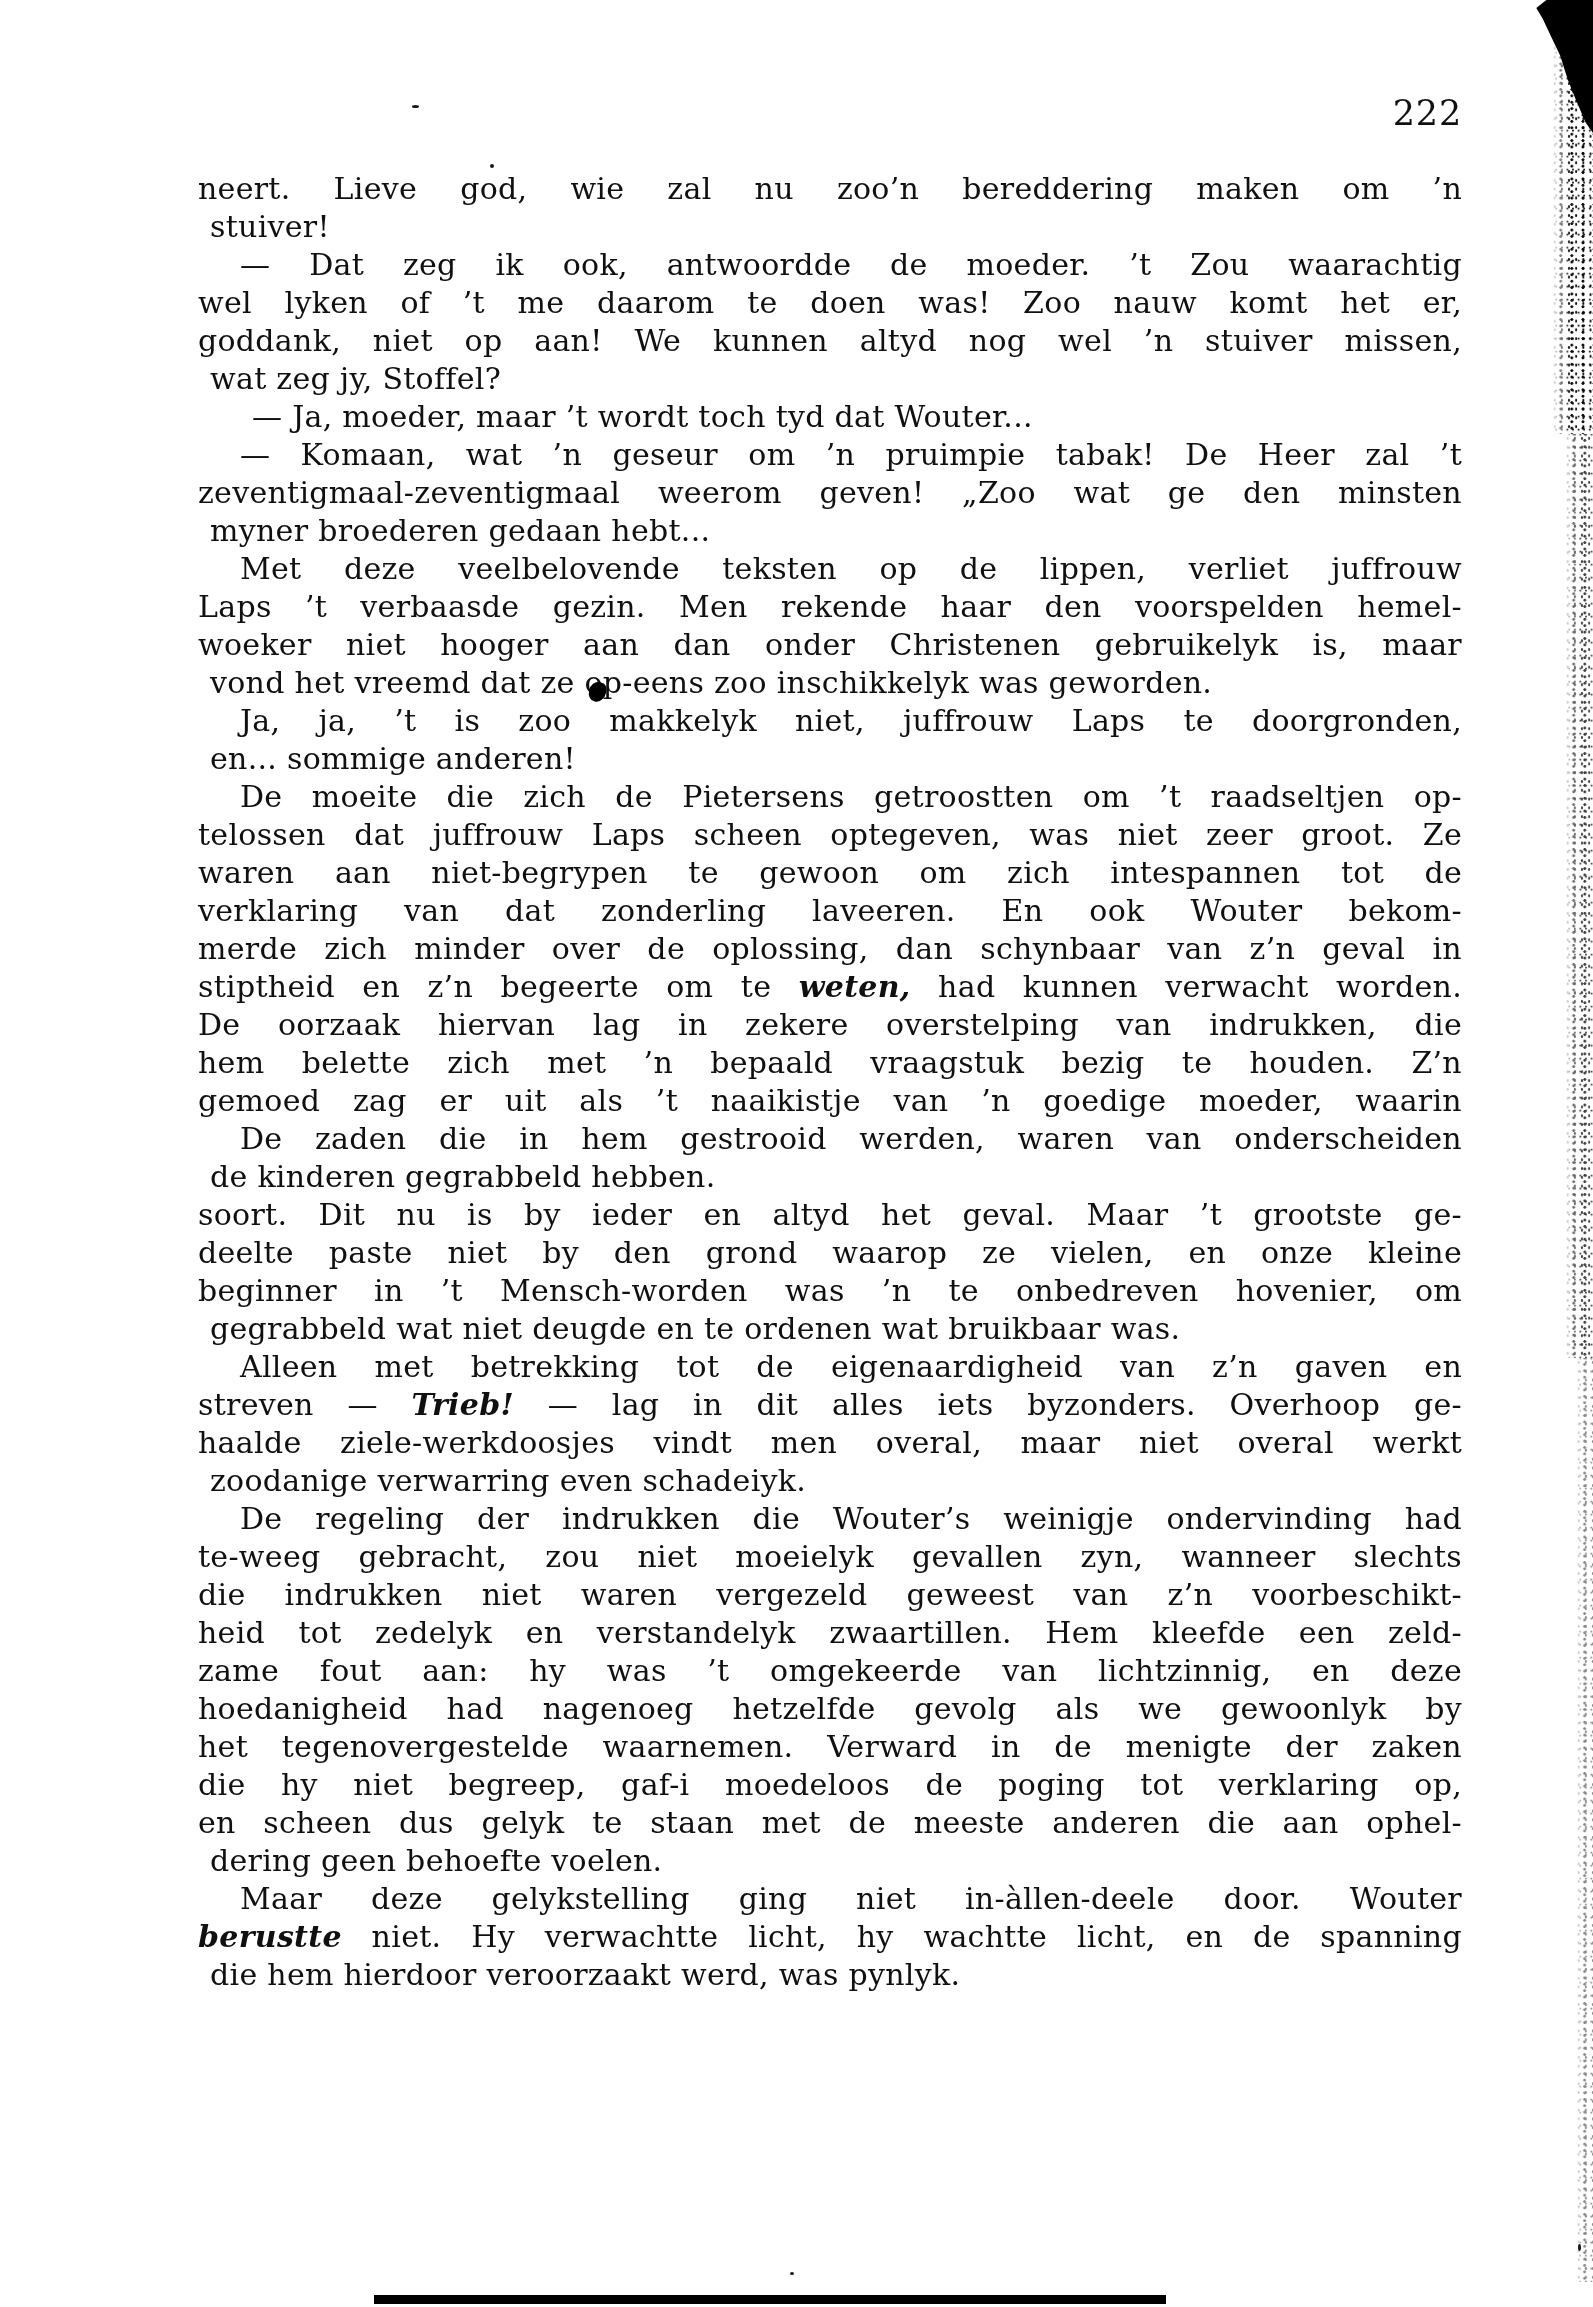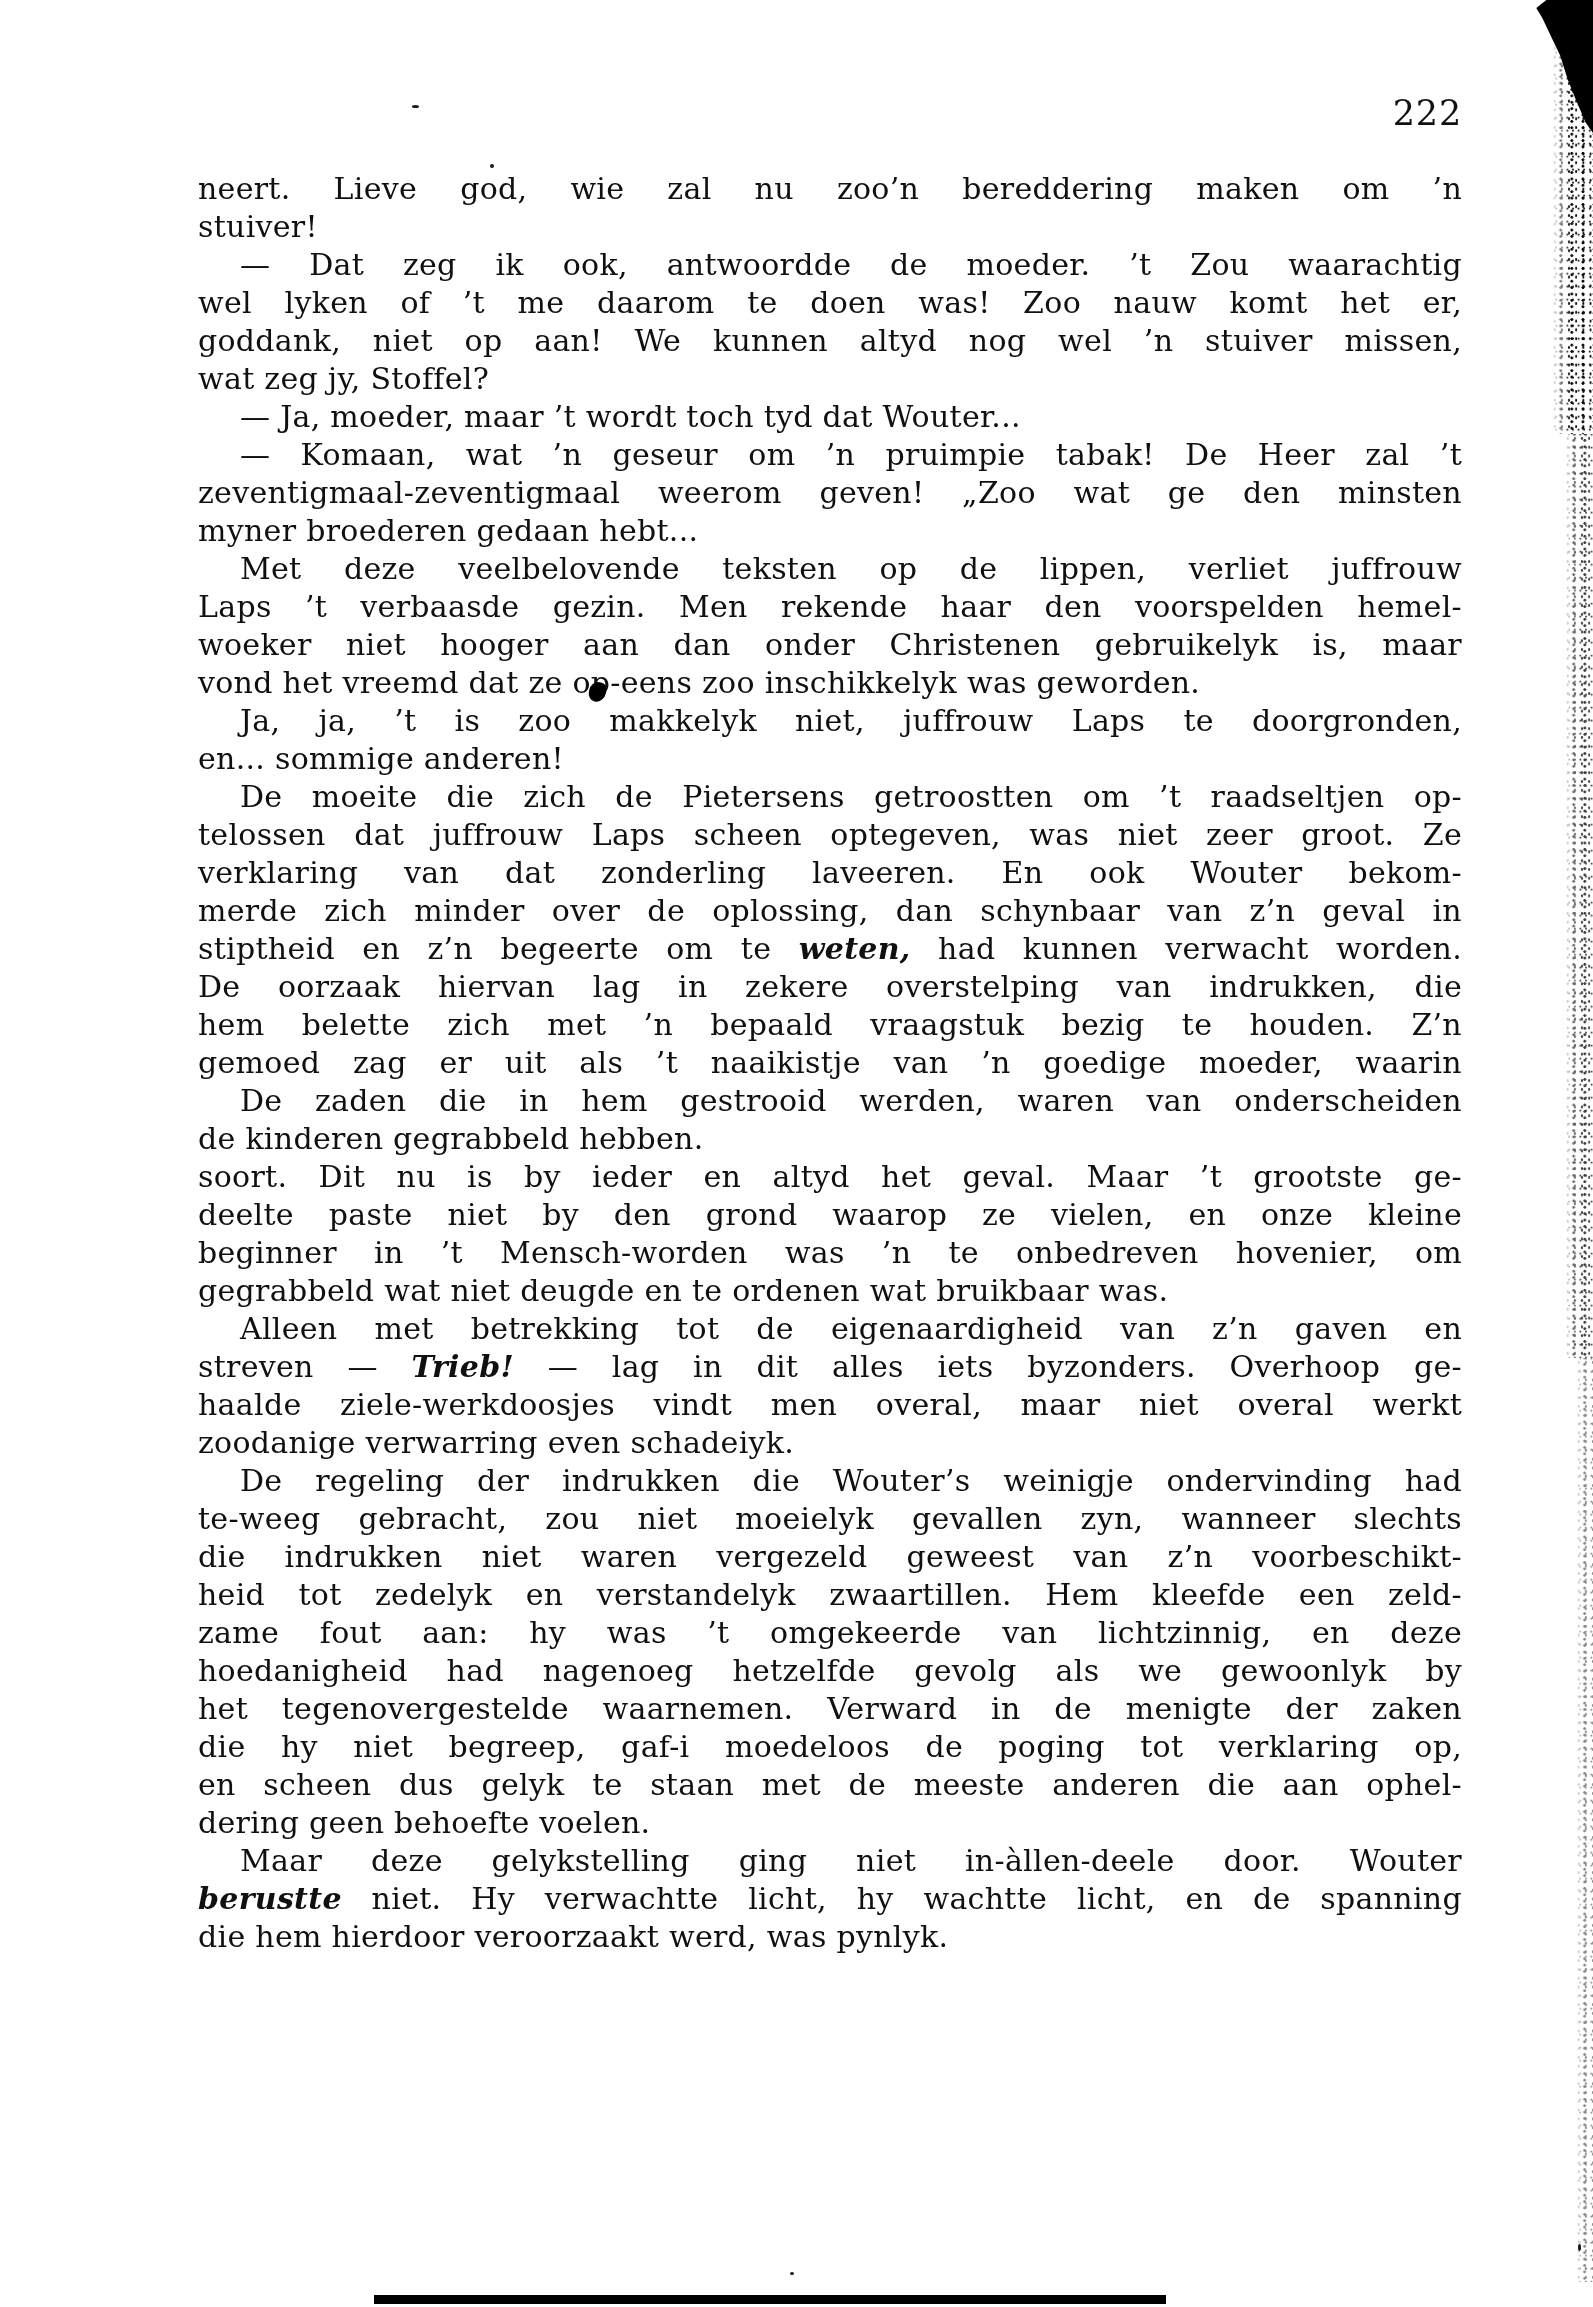--- a/index.html
+++ b/index.html
@@ -14,21 +14,21 @@
   .body-text {
     position: absolute; left: 198px; top: 170px; width: 1264px;
   }
   .line {
     height: 38px; line-height: 38px; font-size: 30px;
     letter-spacing: 0.3px; white-space: normal;
     text-align: justify; text-align-last: justify;
     overflow: visible;
   }
   .line.ind { padding-left: 42px; }
-  .line.end { text-align: left; text-align-last: left; }
+  .line.end { text-align: left; text-align-last: left; margin-left: 12px; }
   .line i { font-style: italic; font-weight: bold; }
 
   
   .corner-blob {
     position: absolute; right: 0; top: 0; width: 63px; height: 133px; background: #000;
     clip-path: polygon(26% 0, 100% 0, 100% 100%, 88% 92%, 72% 74%, 60% 60%, 48% 42%, 34% 28%, 20% 14%, 10% 6%);
   }
   .edge-noise {
     position: absolute; right: 0;
     background-image:
@@ -75,20 +75,21 @@
     <div class="line"><span>zeventigmaal-zeventigmaal weerom geven! „Zoo wat ge den minsten</span></div>
     <div class="line end"><span>myner broederen gedaan hebt...</span></div>
     <div class="line ind"><span>Met deze veelbelovende teksten op de lippen, verliet juffrouw</span></div>
     <div class="line"><span>Laps ’t verbaasde gezin. Men rekende haar den voorspelden hemel-</span></div>
     <div class="line"><span>woeker niet hooger aan dan onder Christenen gebruikelyk is, maar</span></div>
     <div class="line end"><span>vond het vreemd dat ze op-eens zoo inschikkelyk was geworden.</span></div>
     <div class="line ind"><span>Ja, ja, ’t is zoo makkelyk niet, juffrouw Laps te doorgronden,</span></div>
     <div class="line end"><span>en... sommige anderen!</span></div>
     <div class="line ind"><span>De moeite die zich de Pietersens getroostten om ’t raadseltjen op-</span></div>
     <div class="line"><span>telossen dat juffrouw Laps scheen optegeven, was niet zeer groot. Ze</span></div>
+    <div class="line"><span>waren aan niet-begrypen te gewoon om zich intespannen tot de</span></div>
     <div class="line"><span>verklaring van dat zonderling laveeren. En ook Wouter bekom-</span></div>
     <div class="line"><span>merde zich minder over de oplossing, dan schynbaar van z’n geval in</span></div>
     <div class="line"><span>stiptheid en z’n begeerte om te </span><i>weten,</i><span> had kunnen verwacht worden.</span></div>
     <div class="line"><span>De oorzaak hiervan lag in zekere overstelping van indrukken, die</span></div>
     <div class="line"><span>hem belette zich met ’n bepaald vraagstuk bezig te houden. Z’n</span></div>
     <div class="line"><span>gemoed zag er uit als ’t naaikistje van ’n goedige moeder, waarin</span></div>
     <div class="line ind"><span>De zaden die in hem gestrooid werden, waren van onderscheiden</span></div>
     <div class="line end"><span>de kinderen gegrabbeld hebben.</span></div>
     <div class="line"><span>soort. Dit nu is by ieder en altyd het geval. Maar ’t grootste ge-</span></div>
     <div class="line"><span>deelte paste niet by den grond waarop ze vielen, en onze kleine</span></div>

